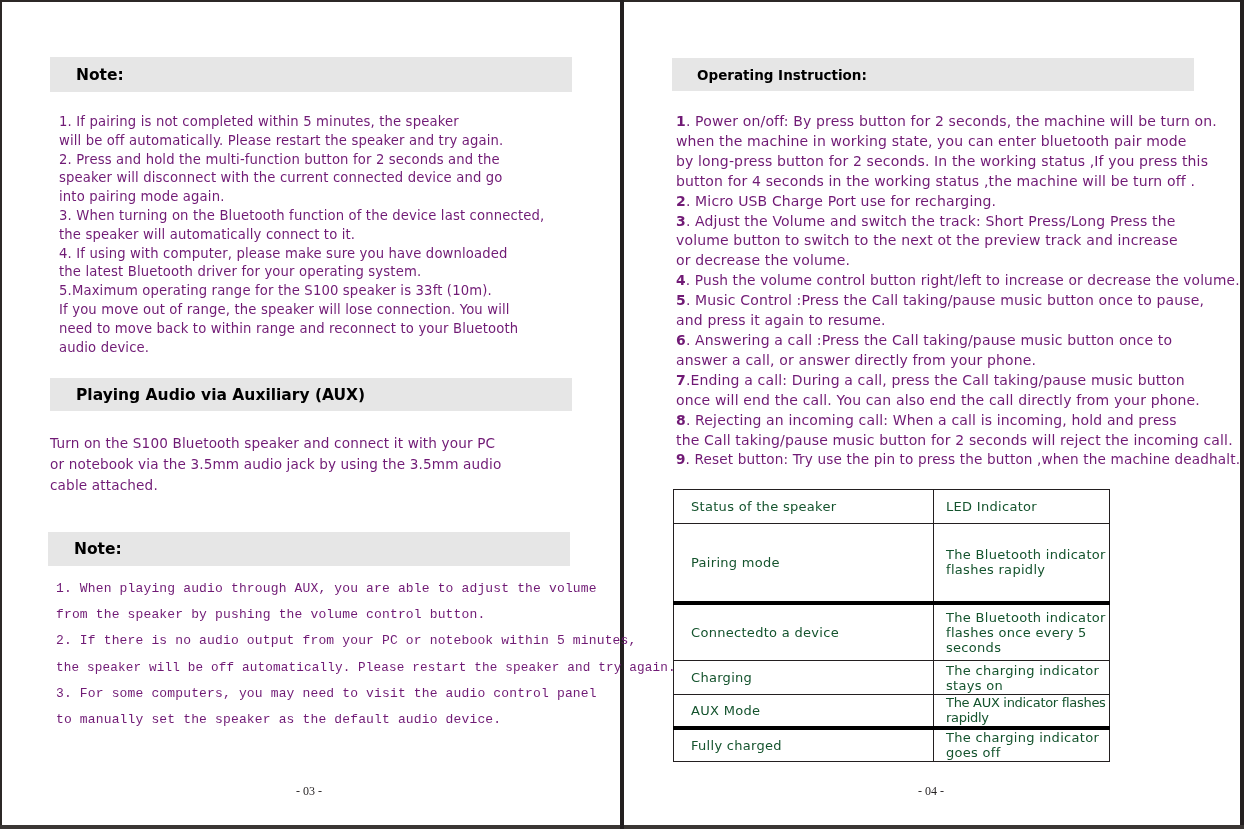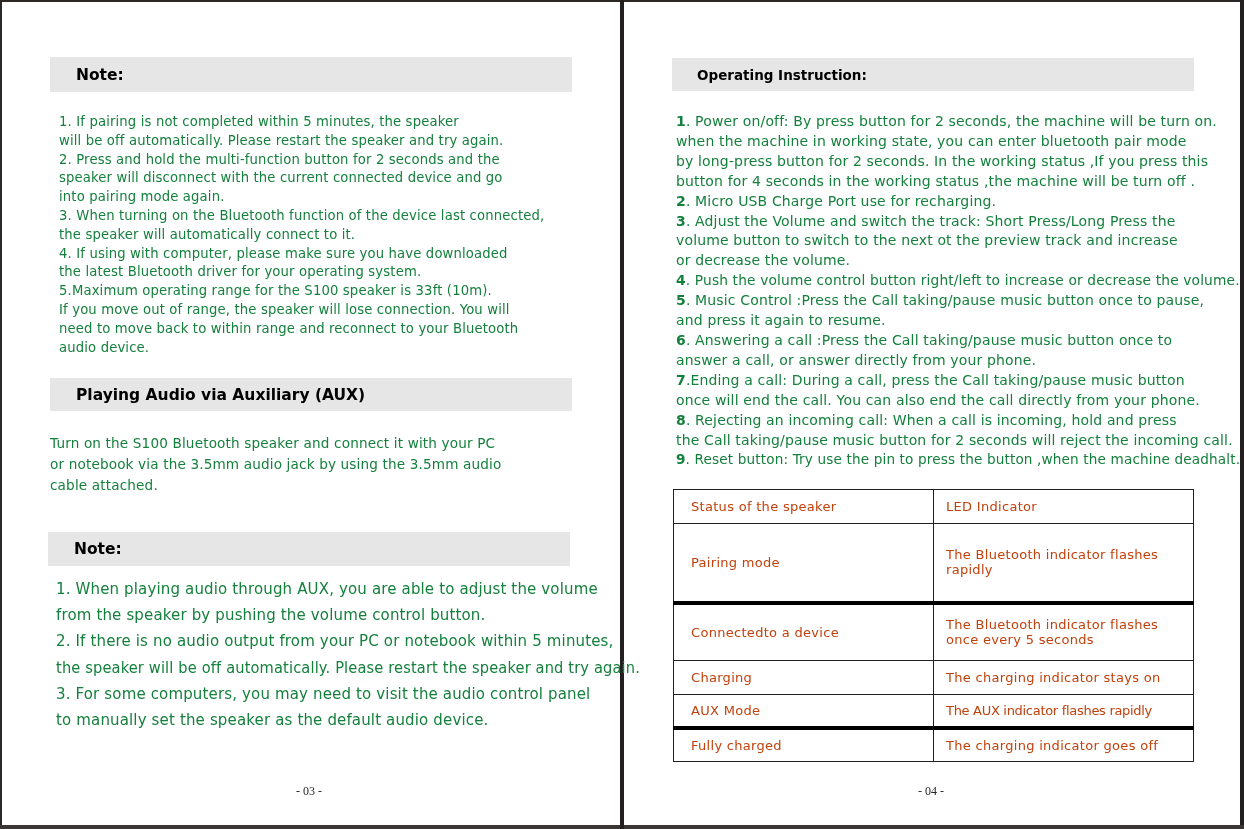--- a/index.html
+++ b/index.html
@@ -18,33 +18,33 @@
 
   .section-bar {
     position: absolute; background: #e6e6e6;
     font-family: "DejaVu Sans", sans-serif; font-weight: bold; color: #000000;
     display: flex; align-items: center;
   }
   .section-bar span { padding-left: 26px; }
 
   .body-text {
     position: absolute; font-family: "DejaVu Sans", sans-serif; font-weight: normal;
-    color: #15803d; font-size: 13.2px; letter-spacing: 0.15px;
+    color: #701a75; font-size: 13.2px; letter-spacing: 0.15px;
   }
   .body-text .line { white-space: nowrap; display: block; }
 
   .numbered b { font-weight: bold; }
 
   .page-num {
     position: absolute; font-family: "Liberation Serif", serif; font-size: 12px; color: #231f20;
   }
 
   table.led-table {
-    position: absolute; left: 49px; top: 489px; width: 521px;
-    border-collapse: collapse; font-family: "DejaVu Sans", sans-serif; font-size: 13px; color: #c2410c;
+    position: absolute; left: 49px; top: 489px; width: 437px;
+    border-collapse: collapse; font-family: "DejaVu Sans", sans-serif; font-size: 13px; color: #14532d;
     letter-spacing: 0.3px;
   }
   table.led-table td { border: 1px solid #231f20; vertical-align: middle; padding: 0 0 0 17px; }
   table.led-table td.col2 { padding-left: 12px; line-height: 15px; }
   table.led-table tr.thick-top td { border-top: 4px solid #000000; }
 </style>
 </head>
 <body>
 
 <div class="frame-top"></div>
@@ -82,21 +82,21 @@
   <div class="body-text" id="aux-text" style="left:48px; top:433px; width:530px; line-height:20.8px; font-size:13.6px;">
       <span class="line" style="display: block; width: max-content;">Turn on the S100 Bluetooth speaker and connect it with your PC</span>
       <span class="line" style="display: block; width: max-content;">or notebook via the 3.5mm audio jack by using the 3.5mm audio</span>
       <span class="line" style="display: block; width: max-content;">cable attached.</span>
     </div>
 
   <div class="section-bar" style="left:46px; top:532px; width:522px; height:34px; font-size:15.5px;">
     <span>Note:</span>
   </div>
 
-  <div class="body-text" id="note2-text" style="left:54px; top:576px; width:530px; line-height:26.2px; font-size:15px;">
+  <div class="body-text" id="note2-text" style="left:54px; top:576px; width:530px; line-height:26.2px; font-size:13px;font-family:Liberation Mono, monospace;">
       <span class="line" style="display: block; width: max-content;">1. When playing audio through AUX, you are able to adjust the volume</span>
       <span class="line" style="display: block; width: max-content;"> from the speaker by pushing the volume control button.</span>
       <span class="line" style="display: block; width: max-content;"> 2. If there is no audio output from your PC or notebook within 5 minutes,</span>
       <span class="line" style="display: block; transform-origin: left center; transform: scaleX(0.974265); width: max-content;"> the  speaker will be off automatically. Please restart the speaker and try again.</span>
       <span class="line" style="display: block; width: max-content;">3.  For some computers, you may need to visit the audio control panel</span>
       <span class="line" style="display: block; width: max-content;">to manually set the speaker as the default audio device.</span>
     </div>
 
   <div class="page-num" style="left:294px; top:784px;">- 03 -</div>
 </div>

